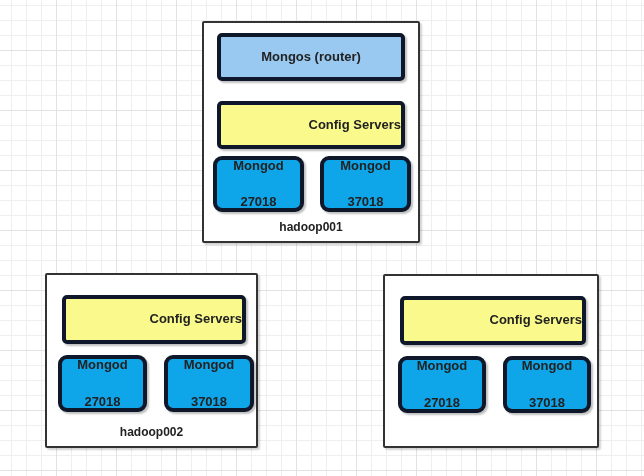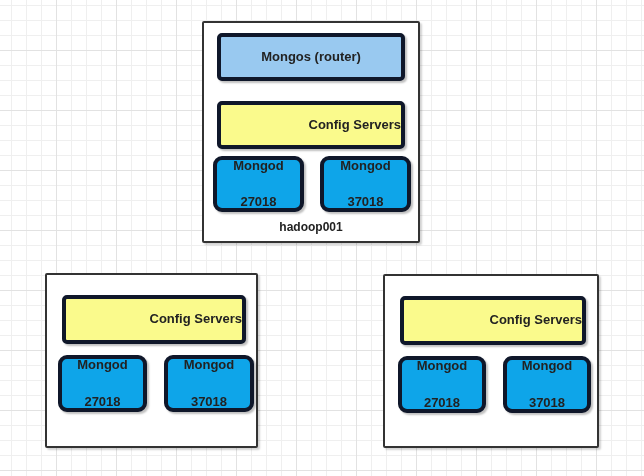--- a/index.html
+++ b/index.html
@@ -104,20 +104,21 @@
       <span>Config Servers</span>
     </div>
     <div class="box green mongod1">
       <span><span>Mongod</span><br>
       <span>27018</span></span>
     </div>
     <div class="box green mongod2">
       <span><span>Mongod</span><br>
       <span>37018</span></span>
     </div>
+    <div class="node-label">hadoop002</div>
   </div>
 
   <div class="node node3">
     <div class="box yellow config">
       <span>Config Servers</span>
     </div>
     <div class="box green mongod1">
       <span><span>Mongod</span><br>
       <span>27018</span></span>
     </div>

